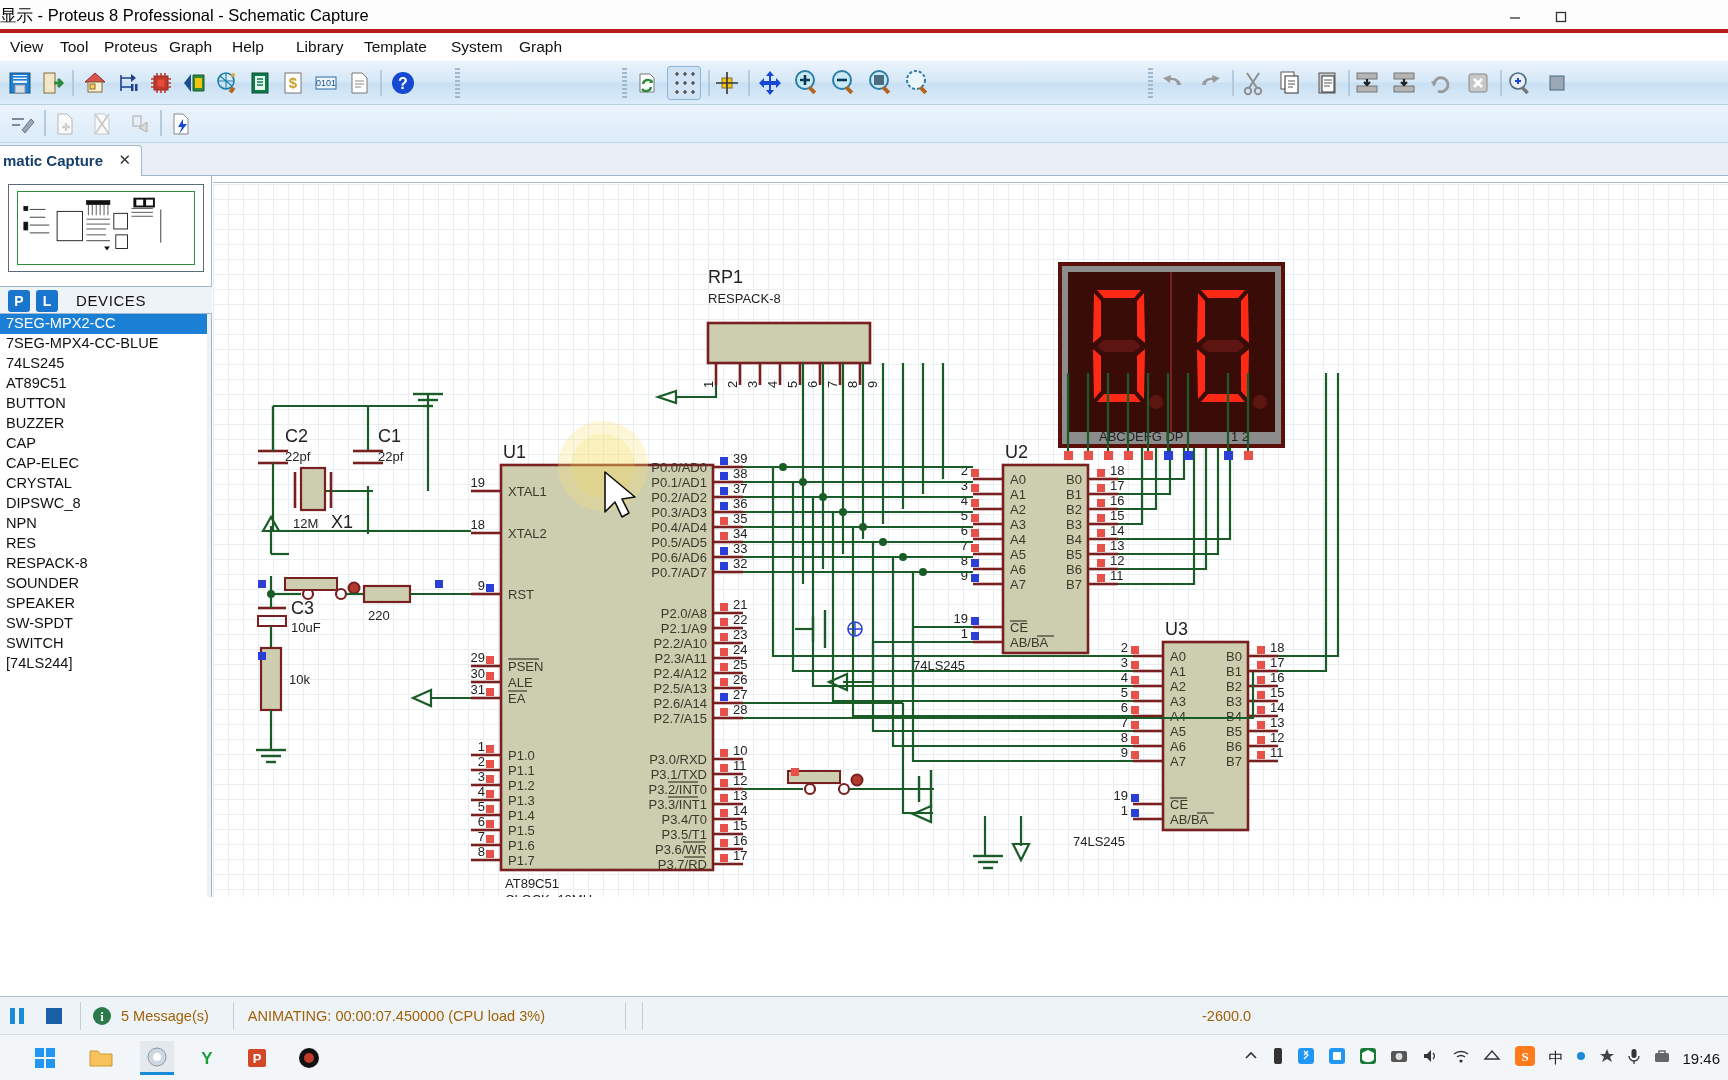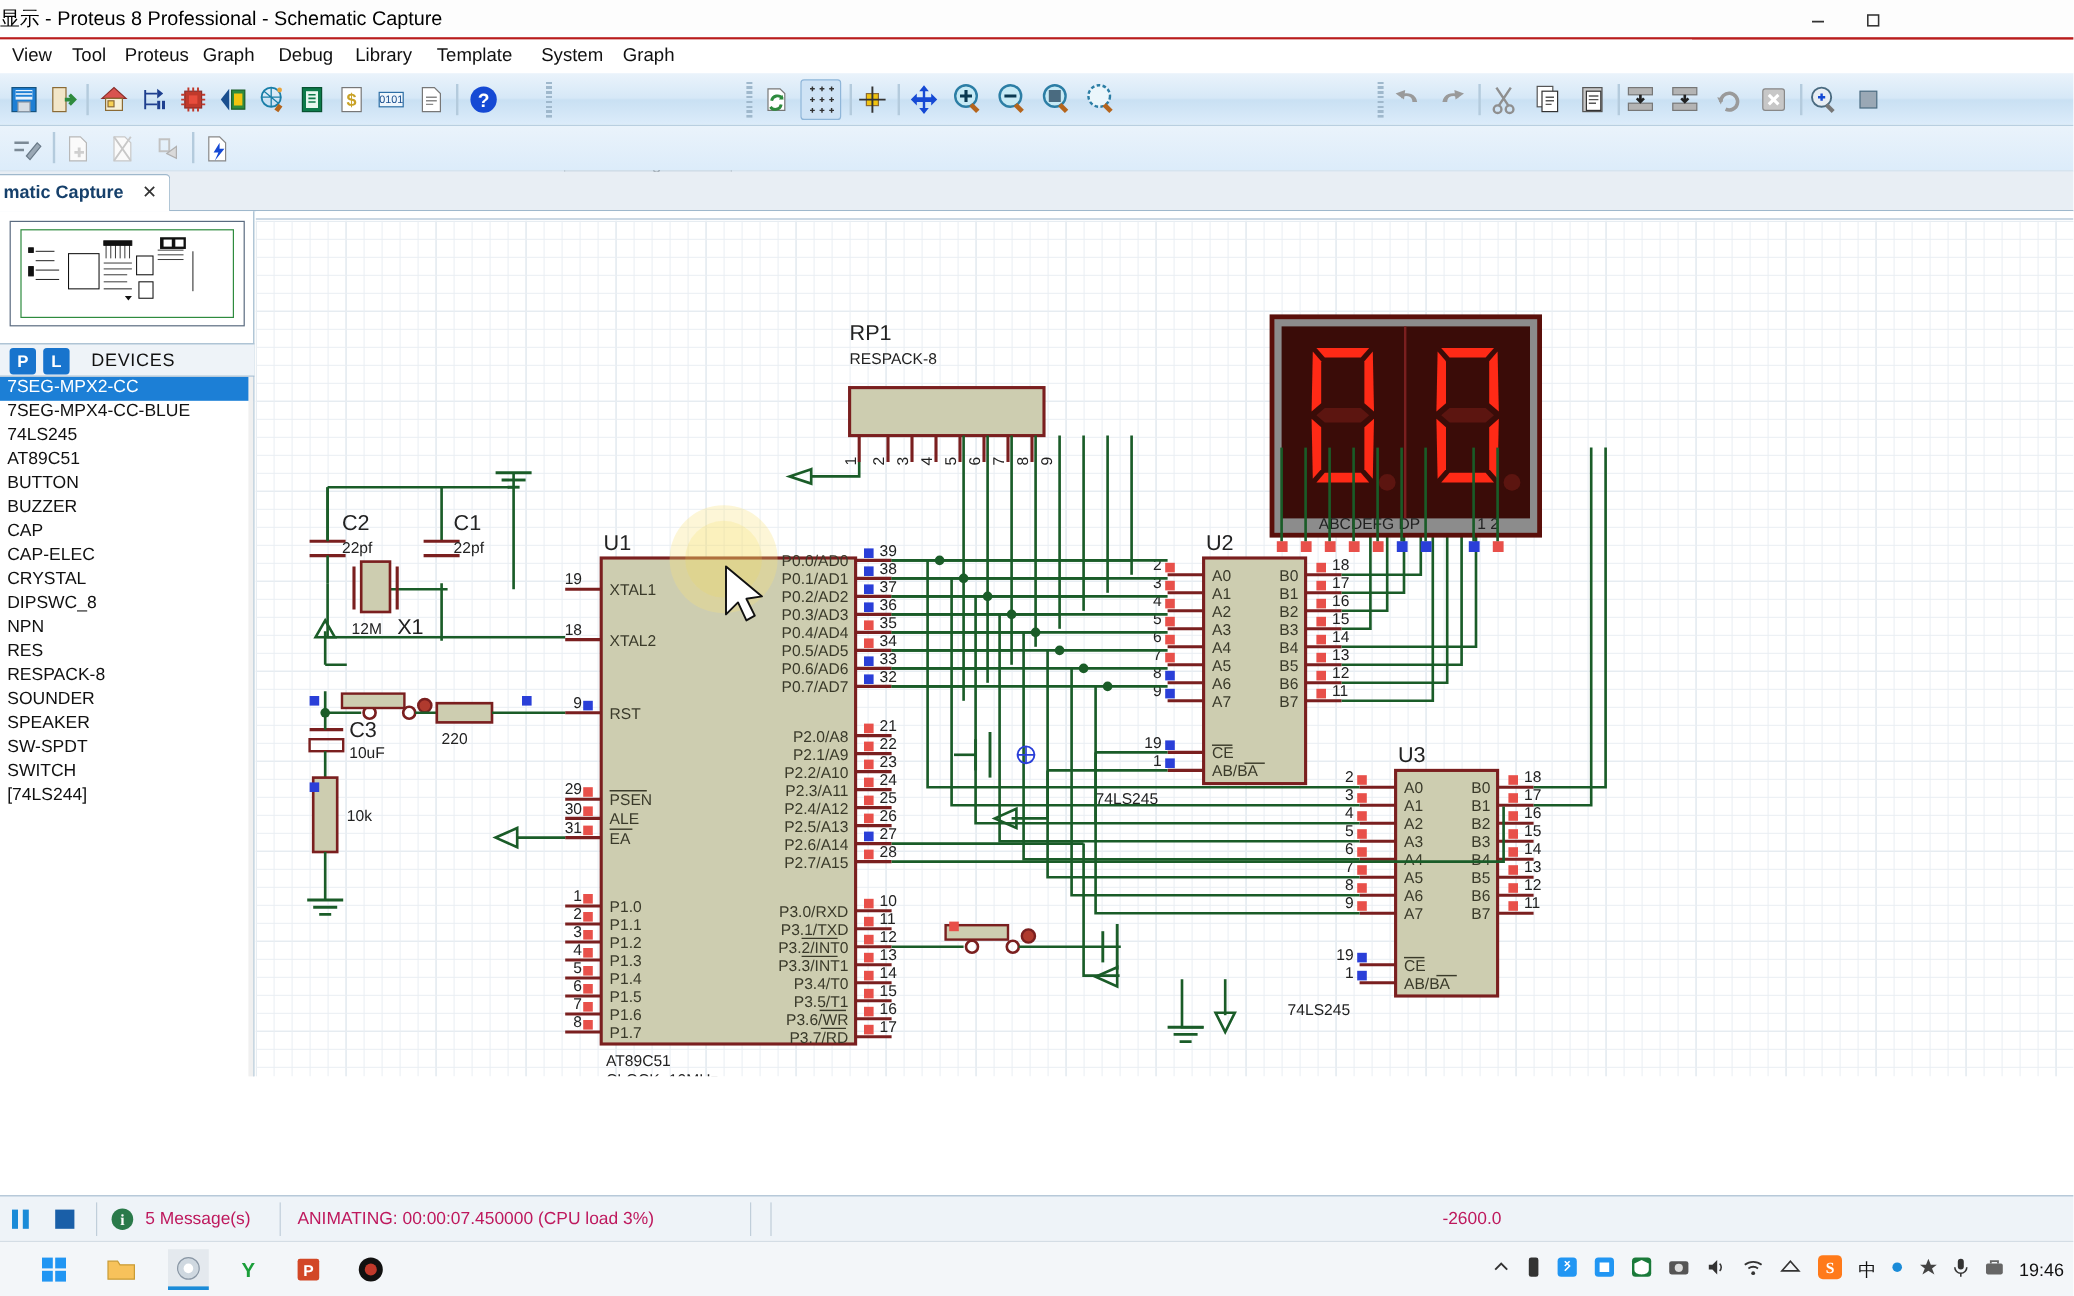--- a/index.html
+++ b/index.html
@@ -6,21 +6,21 @@
   html, body {
     width: 1728px; height: 1080px;
     font-family: "Liberation Sans", sans-serif;
     overflow: hidden; background: #fff;
   }
   #app { position: relative; width: 1728px; height: 1080px; }
 
   
   .titlebar {
     position: absolute; top: 0; left: 0; width: 1728px; height: 33px;
-    background: #fdfdfd; border-bottom: 2px solid #b91c1c;
+    background: #fdfdfd; border-bottom: 4px solid #b91c1c;
   }
   .titlebar .title {
     position: absolute; left: 0px; top: 5px;
     font-size: 16.5px; color: #000; white-space: nowrap;
   }
   .winbtn {
     position: absolute; top: 0; width: 46px; height: 33px;
     display: flex; align-items: center; justify-content: center;
     font-size: 15px; color: #222;
   }
@@ -122,21 +122,21 @@
   }
   svg.sch { position: absolute; left: 0; top: 0; width: 1515px; height: 721px; }
 
   
   .statusbar {
     position: absolute; bottom: 46px; left: 0; width: 1728px; height: 38px;
     background: #eef3f8; border-top: 1px solid #a9bfd2;
     display: flex; align-items: center;
   }
   .sbsep { width: 1px; height: 28px; background: #c0ceda; margin: 0 6px; }
-  .sb-text { font-size: 14.5px; color: #be185d; white-space: nowrap; }
+  .sb-text { font-size: 14.5px; color: #a16207; white-space: nowrap; }
 
   
   .taskbar {
     position: absolute; bottom: 0; left: 0; width: 1728px; height: 46px;
     background: #f3f6f9; border-top: 1px solid #d4dde5;
   }
   .tbitem { position: absolute; top: 6px; width: 34px; height: 34px;
     display: flex; align-items: center; justify-content: center; }
   .tray { position: absolute; right: 8px; top: 0; height: 46px; display: flex; align-items: center; gap: 11px; }
   .clock { font-size: 15px; color: #111; }
@@ -158,21 +158,21 @@
           <rect x="2.5" y="2.5" width="9" height="9" fill="none" stroke="#333" stroke-width="1.3"></rect>
         </svg>
     </div>
   </div>
 
   <div class="menubar">
     <div class="mi" style="left:6px">View</div>
     <div class="mi" style="left:56px">Tool</div>
     <div class="mi" style="left:100px">Proteus</div>
     <div class="mi" style="left:165px">Graph</div>
-    <div class="mi" style="left:228px">Debug</div>
+    <div class="mi" style="left:228px">Help</div>
     <div class="mi" style="left:292px">Library</div>
     <div class="mi" style="left:360px">Template</div>
     <div class="mi" style="left:447px">System</div>
     <div class="mi" style="left:515px">Graph</div>
   </div>
 
   <div class="toolbar1">
     <div class="tbicon" style="left:5px;top:7px">
       <svg width="26" height="26" viewBox="0 0 26 26">
           <rect x="3" y="3" width="20" height="20" fill="#1e7fd4" stroke="#14527f"></rect>

